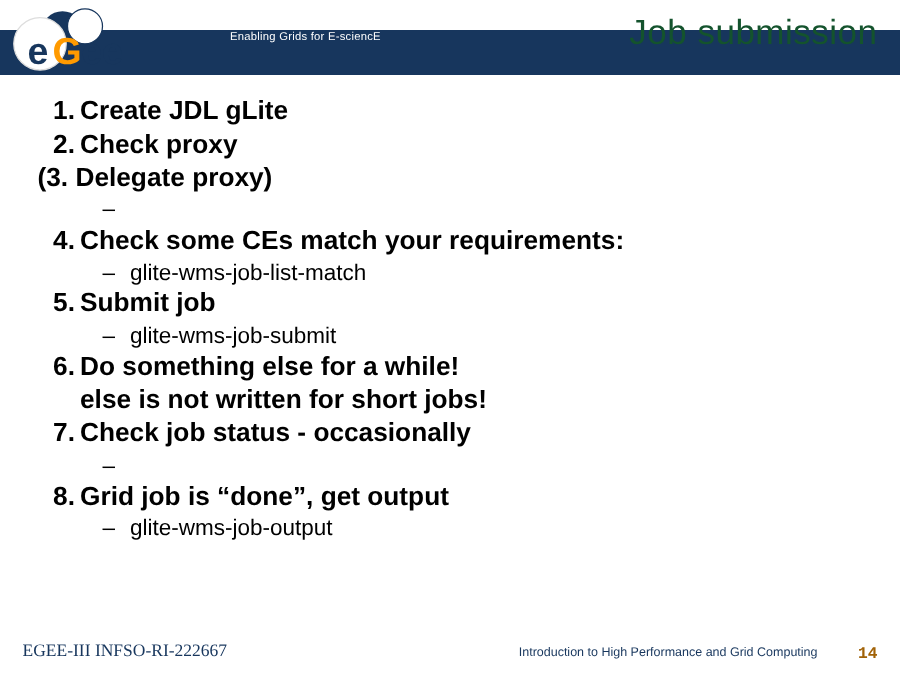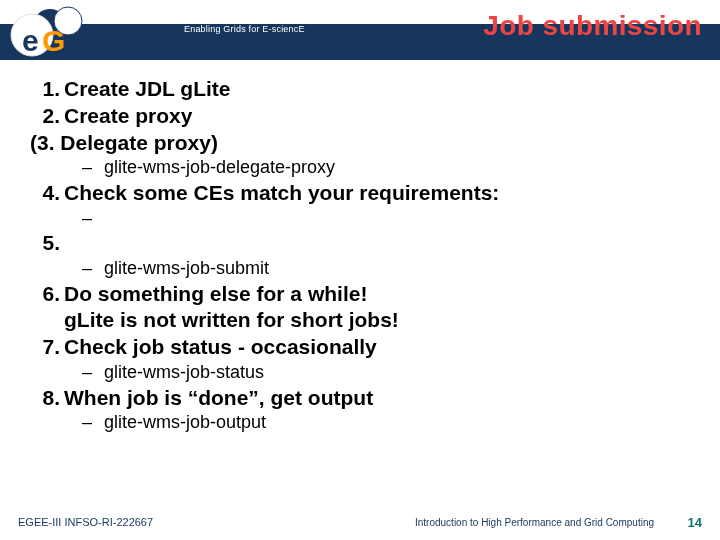--- a/index.html
+++ b/index.html
@@ -38,22 +38,22 @@
     top: 6px;
     left: 10px;
     width: 155px;
     height: 58px;
   }
   .title {
     position: absolute;
     top: 10px;
     right: 18px;
     font-size: 28px;
-    font-weight: bold;
-    color: #ef4444;
+    font-weight: normal;
+    color: #14532d;
     letter-spacing: 0.4px;
   }
   .content {
     position: absolute;
     top: 76px;
     left: 26px;
     right: 40px;
   }
   .l1 {
     font-size: 21px;
@@ -79,36 +79,38 @@
     bottom: 10px;
     left: 0;
     right: 0;
     height: 16px;
     display: flex;
     align-items: center;
   }
   .footer-left {
     position: absolute;
     left: 18px;
-    font-size: 11px;
+    font-size: 14px;
     color: #17365d;
+    font-family: Liberation Serif, serif;
   }
   .footer-center {
     position: absolute;
     right: 66px;
     font-size: 10px;
     font-weight: normal;
     color: #17365d;
   }
   .footer-page {
     position: absolute;
     right: 18px;
     font-size: 13px;
     font-weight: bold;
-    color: #0f766e;
+    color: #a16207;
+    font-family: Liberation Mono, monospace;
   }
 </style>
 </head>
 <body>
 
 <div class="slide">
 
   <div class="header-bar">
     <span class="header-tagline">Enabling Grids for E-sciencE</span>
   </div>
@@ -124,62 +126,62 @@
     <text x="55" y="45" font-family="Arial" font-size="30" font-weight="bold" fill="#17365d">ee</text>
   </svg>
 
   <div class="content">
     <div class="l1">
         <span class="l1-num">1.</span>
         <span class="l1-text">Create JDL gLite</span>
       </div>
     <div class="l1">
         <span class="l1-num">2.</span>
-        <span class="l1-text">Create proxy</span>
+        <span class="l1-text">Check proxy</span>
       </div>
     <div class="l1">
         <span class="l1-nonum">(3. Delegate proxy)</span>
       </div>
     <div class="l2">
         <span class="l2-dash">–</span>
-        <span>glite-wms-job-delegate-proxy</span>
       </div>
     <div class="l1">
         <span class="l1-num">4.</span>
         <span class="l1-text">Check some CEs match your requirements:</span>
       </div>
     <div class="l2">
         <span class="l2-dash">–</span>
+        <span>glite-wms-job-list-match</span>
       </div>
     <div class="l1">
         <span class="l1-num">5.</span>
+        <span class="l1-text">Submit job</span>
       </div>
     <div class="l2">
         <span class="l2-dash">–</span>
         <span>glite-wms-job-submit</span>
       </div>
     <div class="l1">
         <span class="l1-num">6.</span>
         <span class="l1-text">Do something else for a while!</span>
       </div>
     <div class="l1">
         <span class="l1-num"></span>
-        <span class="l1-text">gLite is not written for short jobs!</span>
+        <span class="l1-text">else is not written for short jobs!</span>
       </div>
     <div class="l1">
         <span class="l1-num">7.</span>
         <span class="l1-text">Check job status - occasionally</span>
       </div>
     <div class="l2">
         <span class="l2-dash">–</span>
-        <span>glite-wms-job-status</span>
       </div>
     <div class="l1">
         <span class="l1-num">8.</span>
-        <span class="l1-text">When job is “done”, get output</span>
+        <span class="l1-text">Grid job is “done”, get output</span>
       </div>
     <div class="l2">
         <span class="l2-dash">–</span>
         <span>glite-wms-job-output</span>
       </div>
   </div>
 
   <div class="footer">
     <span class="footer-left">EGEE-III INFSO-RI-222667</span>
     <span class="footer-center">Introduction to High Performance and Grid Computing</span>

